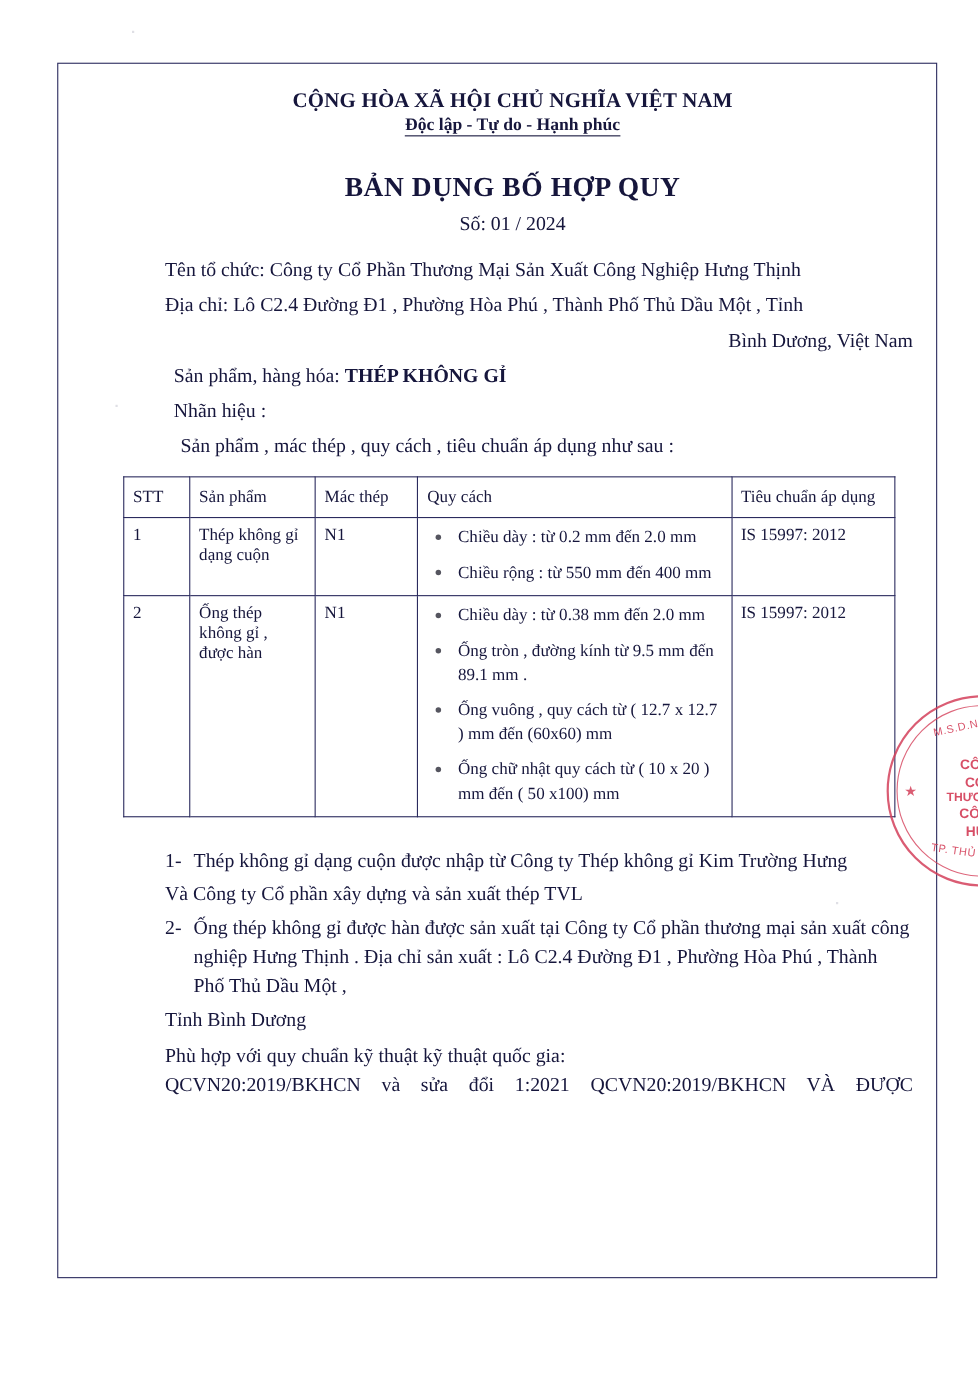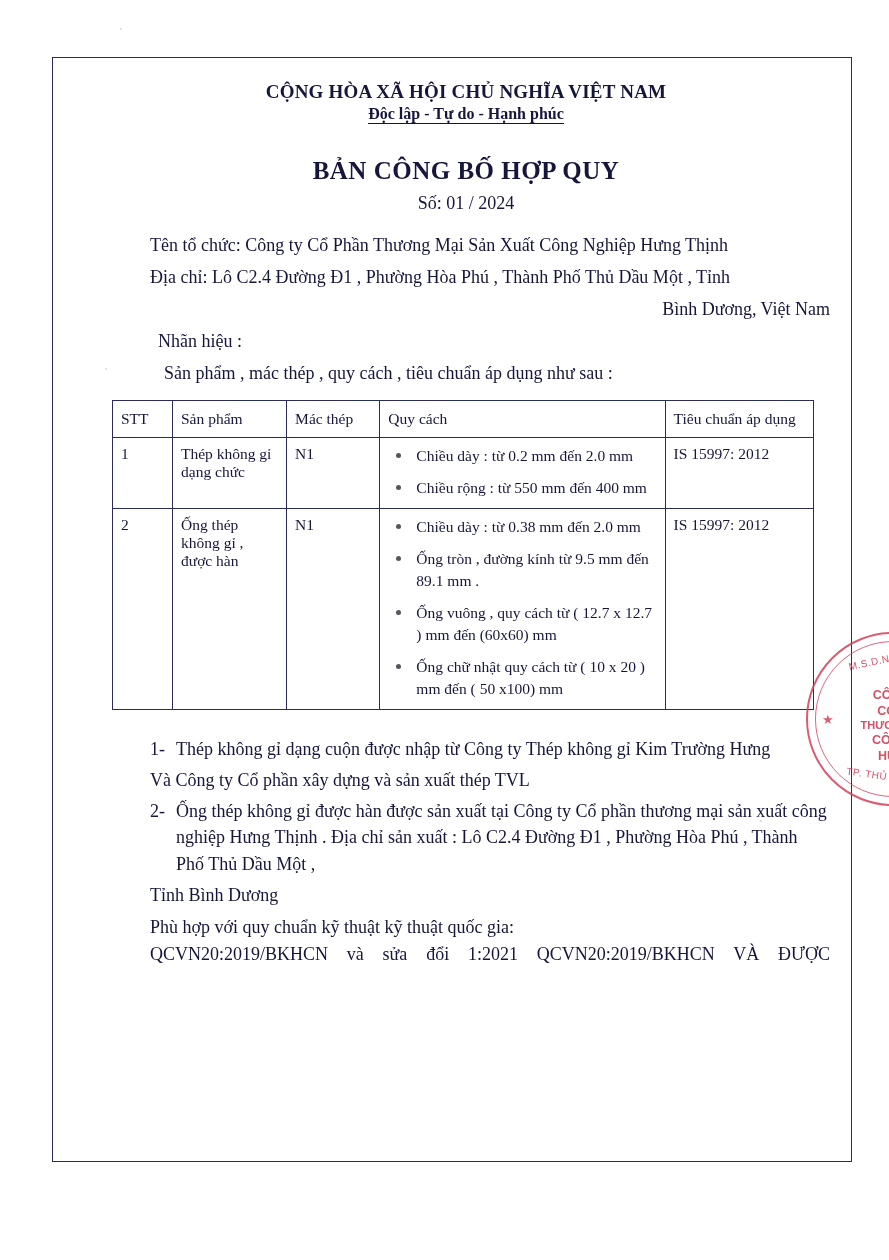--- a/index.html
+++ b/index.html
@@ -242,35 +242,39 @@
 
 <div class="page">
 
   <div class="doc-border"></div>
 
   <div class="content">
 
     <div class="natl-title">CỘNG HÒA XÃ HỘI CHỦ NGHĨA VIỆT NAM</div>
     <div class="natl-sub"><span class="u">Độc lập - Tự do - Hạnh phúc</span></div>
 
-    <div class="doc-title">BẢN CÔNG BỐ HỢP QUY</div>
+    <div class="doc-title">BẢN DỤNG BỐ HỢP QUY</div>
     <div class="doc-number">Số: 01 / 2024</div>
 
     <div class="field-line">
       <span>Tên tổ chức:</span>
       <span>Công ty Cổ Phần Thương Mại Sản Xuất Công Nghiệp Hưng Thịnh</span>
     </div>
 
     <div class="field-line">
       <span>Địa chỉ:</span>
       <span>Lô C2.4 Đường Đ1 , Phường Hòa Phú , Thành Phố Thủ Dầu Một , Tỉnh</span>
     </div>
     <div class="cont-line">Bình Dương, Việt Nam</div>
 
 
+    <div class="field-line indent2">
+      <span>Sản phẩm, hàng hóa:</span>
+      <span class="strong">THÉP KHÔNG GỈ</span>
+    </div>
 
     <div class="field-line indent2">
       <span>Nhãn hiệu :</span>
       <span></span>
     </div>
 
     <div class="field-line indent3">Sản phẩm , mác thép , quy cách , tiêu chuẩn áp dụng như sau :</div>
 
     <table class="spec">
       <thead>
@@ -278,21 +282,21 @@
           <th class="col-stt">STT</th>
           <th class="col-sp">Sản phẩm</th>
           <th class="col-mac">Mác thép</th>
           <th class="col-qc">Quy cách</th>
           <th class="col-tc">Tiêu chuẩn áp dụng</th>
         </tr>
       </thead>
       <tbody>
         <tr>
           <td class="col-stt center">1</td>
-          <td class="col-sp justify">Thép không gỉ dạng chức</td>
+          <td class="col-sp justify">Thép không gỉ dạng cuộn</td>
           <td class="col-mac center">N1</td>
           <td class="col-qc">
             <ul class="bullets">
               <li>Chiều dày : từ 0.2 mm đến 2.0 mm</li>
               <li>Chiều rộng : từ 550 mm đến 400 mm</li>
             </ul>
           </td>
           <td class="col-tc">IS 15997: 2012</td>
         </tr>
         <tr>

